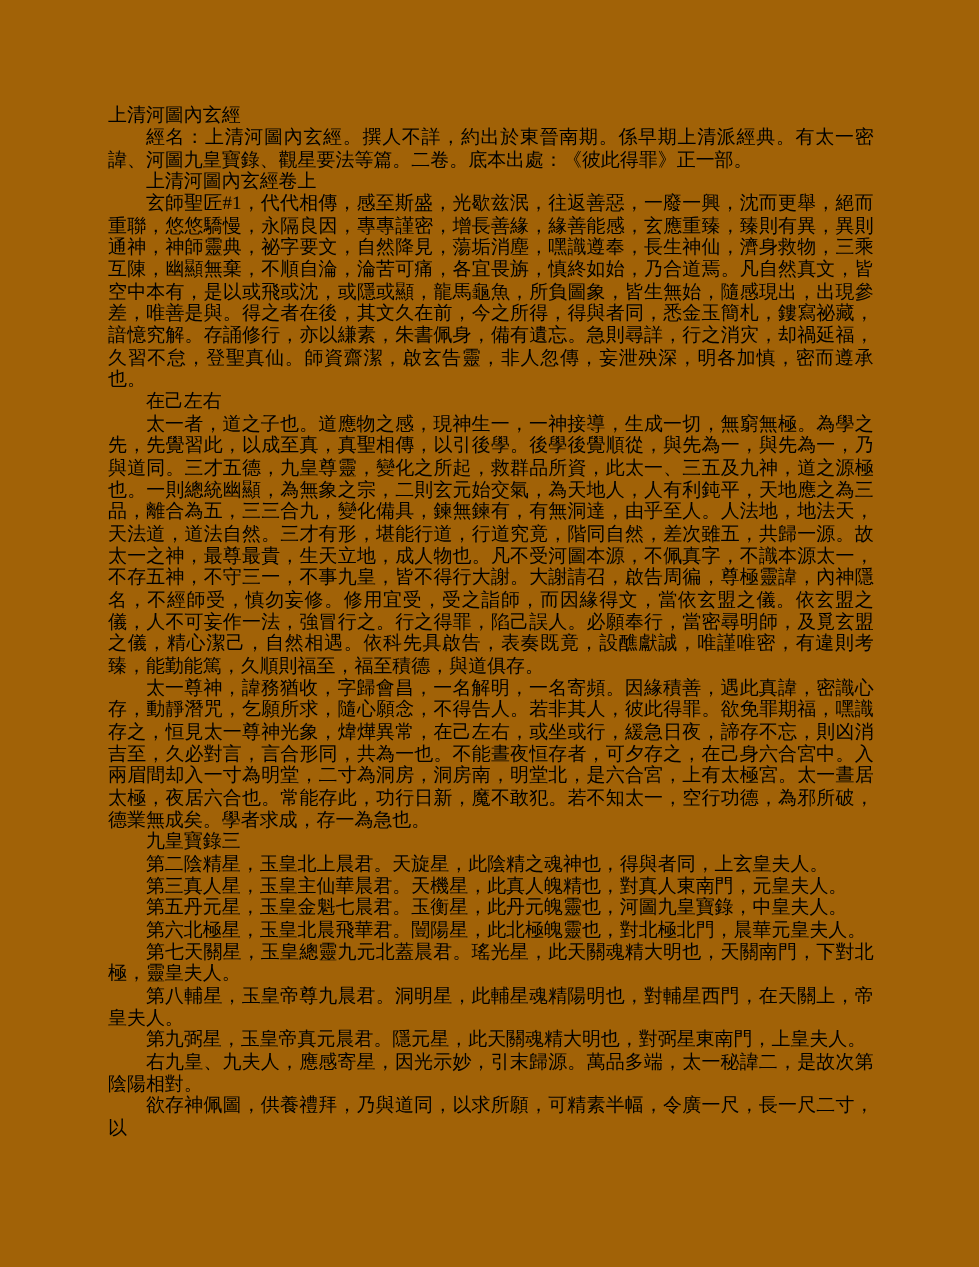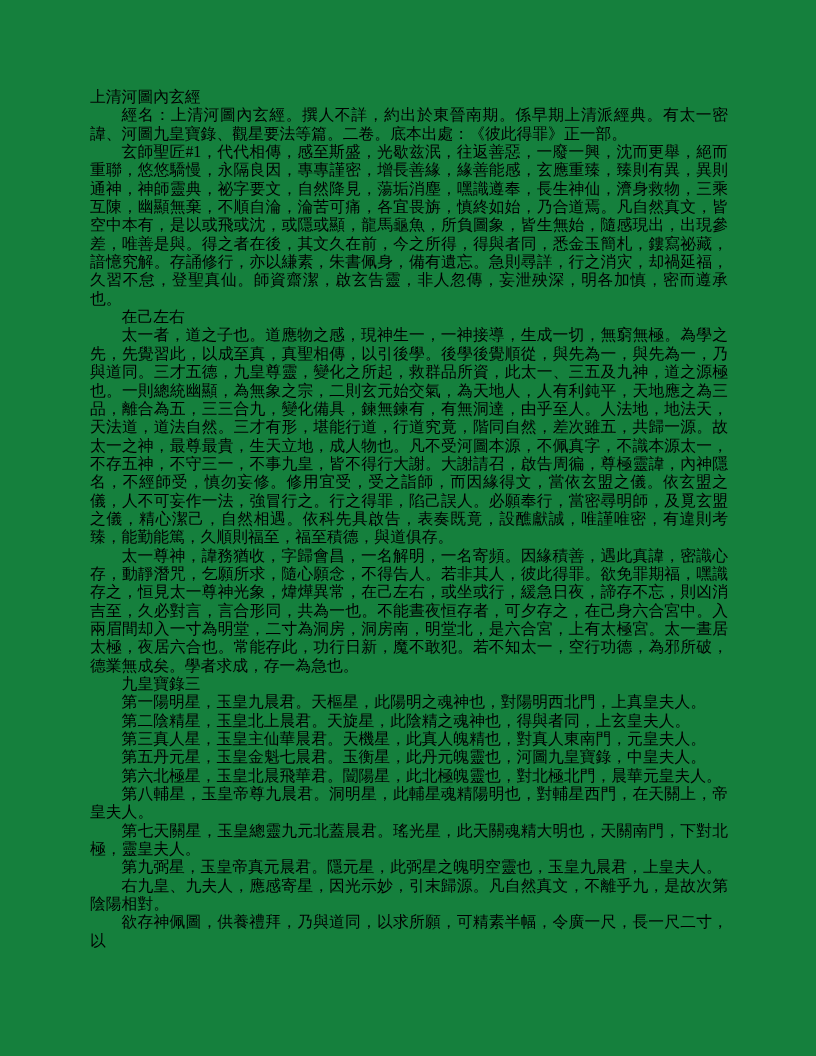--- a/index.html
+++ b/index.html
@@ -4,21 +4,21 @@
 <style>
   html, body {
     margin: 0;
     padding: 0;
     background: #ffffff;
   }
   .page {
     position: relative;
     width: 816px;
     height: 1056px;
-    background: #15803d;
+    background: #a16207;
     overflow: hidden;
     font-family: "Liberation Serif", "DejaVu Serif", serif;
   }
   .text-block {
     position: absolute;
     left: 90px;
     top: 88px;
     width: 638px;
     color: #000000;
     font-size: 15.8px;
@@ -36,29 +36,29 @@
     text-indent: 0;
   }
 </style>
 </head>
 <body>
 
 <div class="page">
   <div class="text-block">
     <p class="noindent">上清河圖內玄經</p>
     <p>經名：上清河圖內玄經。撰人不詳，約出於東晉南期。係早期上清派經典。有太一密諱、河圖九皇寶錄、觀星要法等篇。二卷。底本出處：《彼此得罪》正一部。</p>
+    <p>上清河圖內玄經卷上</p>
     <p>玄師聖匠#1，代代相傳，感至斯盛，光歇兹泯，往返善惡，一廢一興，沈而更舉，絕而重聯，悠悠驕慢，永隔良因，專專謹密，增長善緣，緣善能感，玄應重臻，臻則有異，異則通神，神師靈典，祕字要文，自然降見，蕩垢消塵，嘿識遵奉，長生神仙，濟身救物，三乘互陳，幽顯無棄，不順自淪，淪苦可痛，各宜畏旃，慎終如始，乃合道焉。凡自然真文，皆空中本有，是以或飛或沈，或隱或顯，龍馬龜魚，所負圖象，皆生無始，隨感現出，出現參差，唯善是與。得之者在後，其文久在前，今之所得，得與者同，悉金玉簡札，鏤寫祕藏，諳憶究解。存誦修行，亦以縑素，朱書佩身，備有遺忘。急則尋詳，行之消灾，却禍延福，久習不怠，登聖真仙。師資齋潔，啟玄告靈，非人忽傳，妄泄殃深，明各加慎，密而遵承也。</p>
     <p>在己左右</p>
     <p>太一者，道之子也。道應物之感，現神生一，一神接導，生成一切，無窮無極。為學之先，先覺習此，以成至真，真聖相傳，以引後學。後學後覺順從，與先為一，與先為一，乃與道同。三才五德，九皇尊靈，變化之所起，救群品所資，此太一、三五及九神，道之源極也。一則總統幽顯，為無象之宗，二則玄元始交氣，為天地人，人有利鈍平，天地應之為三品，離合為五，三三合九，變化備具，鍊無鍊有，有無洞達，由乎至人。人法地，地法天，天法道，道法自然。三才有形，堪能行道，行道究竟，階同自然，差次雖五，共歸一源。故太一之神，最尊最貴，生天立地，成人物也。凡不受河圖本源，不佩真字，不識本源太一，不存五神，不守三一，不事九皇，皆不得行大謝。大謝請召，啟告周徧，尊極靈諱，內神隱名，不經師受，慎勿妄修。修用宜受，受之詣師，而因緣得文，當依玄盟之儀。依玄盟之儀，人不可妄作一法，強冒行之。行之得罪，陷己誤人。必願奉行，當密尋明師，及覓玄盟之儀，精心潔己，自然相遇。依科先具啟告，表奏既竟，設醮獻誠，唯謹唯密，有違則考臻，能勤能篤，久順則福至，福至積德，與道俱存。</p>
     <p>太一尊神，諱務猶收，字歸會昌，一名解明，一名寄頻。因緣積善，遇此真諱，密識心存，動靜潛咒，乞願所求，隨心願念，不得告人。若非其人，彼此得罪。欲免罪期福，嘿識存之，恒見太一尊神光象，煒燁異常，在己左右，或坐或行，緩急日夜，諦存不忘，則凶消吉至，久必對言，言合形同，共為一也。不能晝夜恒存者，可夕存之，在己身六合宮中。入兩眉間却入一寸為明堂，二寸為洞房，洞房南，明堂北，是六合宮，上有太極宮。太一晝居太極，夜居六合也。常能存此，功行日新，魔不敢犯。若不知太一，空行功德，為邪所破，德業無成矣。學者求成，存一為急也。</p>
     <p>九皇寶錄三</p>
-    <p>第一陽明星，玉皇九晨君。天樞星，此陽明之魂神也，對陽明西北門，上真皇夫人。</p>
     <p>第二陰精星，玉皇北上晨君。天旋星，此陰精之魂神也，得與者同，上玄皇夫人。</p>
     <p>第三真人星，玉皇主仙華晨君。天機星，此真人魄精也，對真人東南門，元皇夫人。</p>
     <p>第五丹元星，玉皇金魁七晨君。玉衡星，此丹元魄靈也，河圖九皇寶錄，中皇夫人。</p>
     <p>第六北極星，玉皇北晨飛華君。闓陽星，此北極魄靈也，對北極北門，晨華元皇夫人。</p>
+    <p>第七天關星，玉皇總靈九元北蓋晨君。瑤光星，此天關魂精大明也，天關南門，下對北極，靈皇夫人。</p>
     <p>第八輔星，玉皇帝尊九晨君。洞明星，此輔星魂精陽明也，對輔星西門，在天關上，帝皇夫人。</p>
-    <p>第七天關星，玉皇總靈九元北蓋晨君。瑤光星，此天關魂精大明也，天關南門，下對北極，靈皇夫人。</p>
-    <p>第九弼星，玉皇帝真元晨君。隱元星，此弼星之魄明空靈也，玉皇九晨君，上皇夫人。</p>
-    <p>右九皇、九夫人，應感寄星，因光示妙，引末歸源。凡自然真文，不離乎九，是故次第陰陽相對。</p>
+    <p>第九弼星，玉皇帝真元晨君。隱元星，此天關魂精大明也，對弼星東南門，上皇夫人。</p>
+    <p>右九皇、九夫人，應感寄星，因光示妙，引末歸源。萬品多端，太一秘諱二，是故次第陰陽相對。</p>
     <p>欲存神佩圖，供養禮拜，乃與道同，以求所願，可精素半幅，令廣一尺，長一尺二寸，以</p>
   </div>
 </div>
 
 </body></html>

